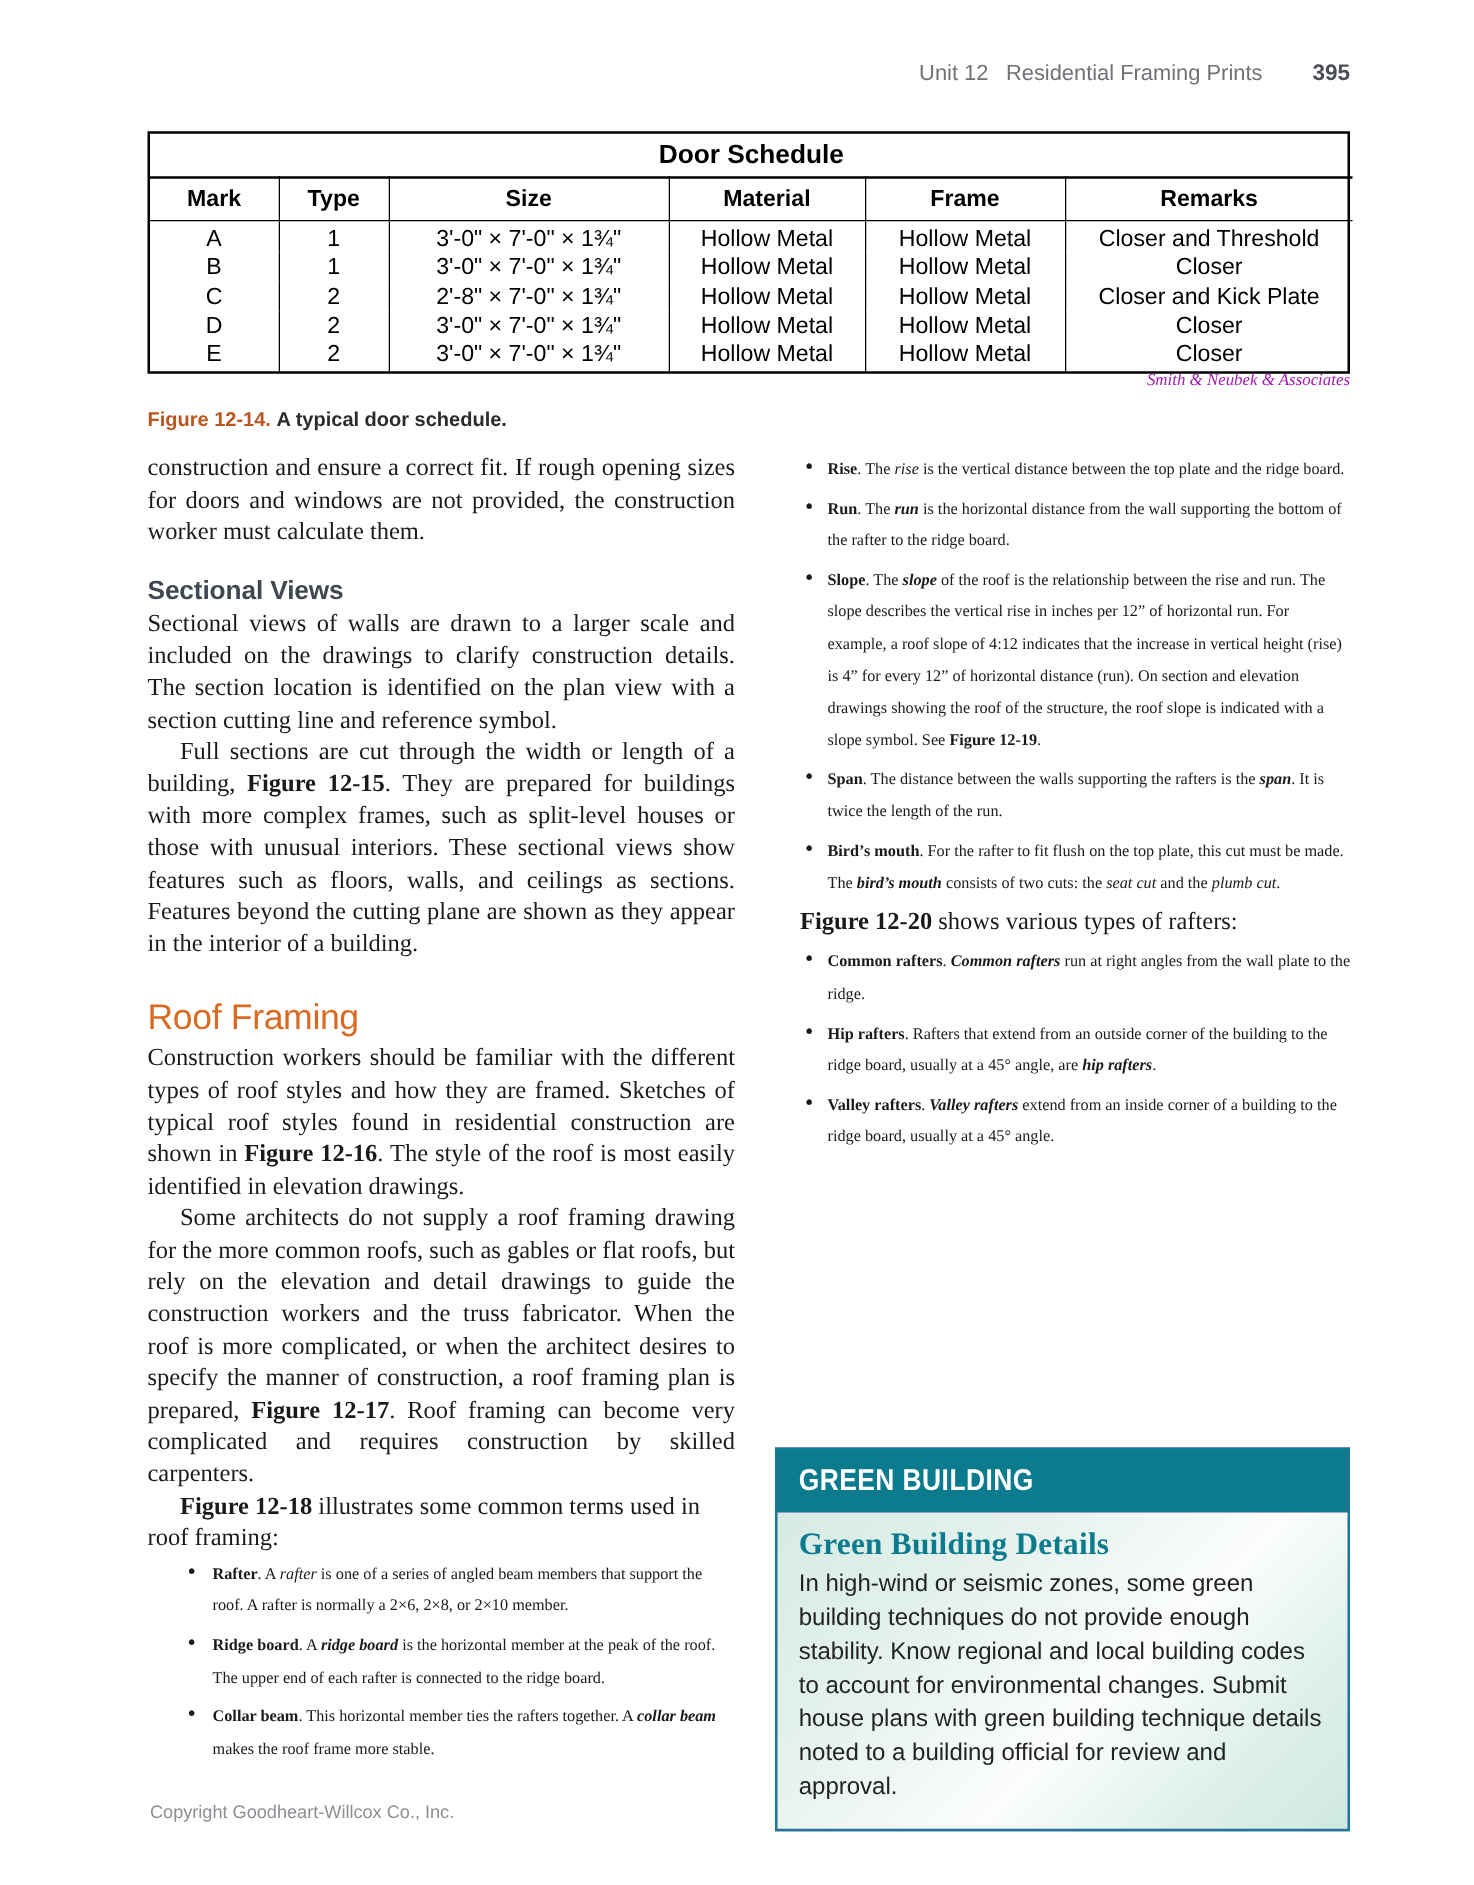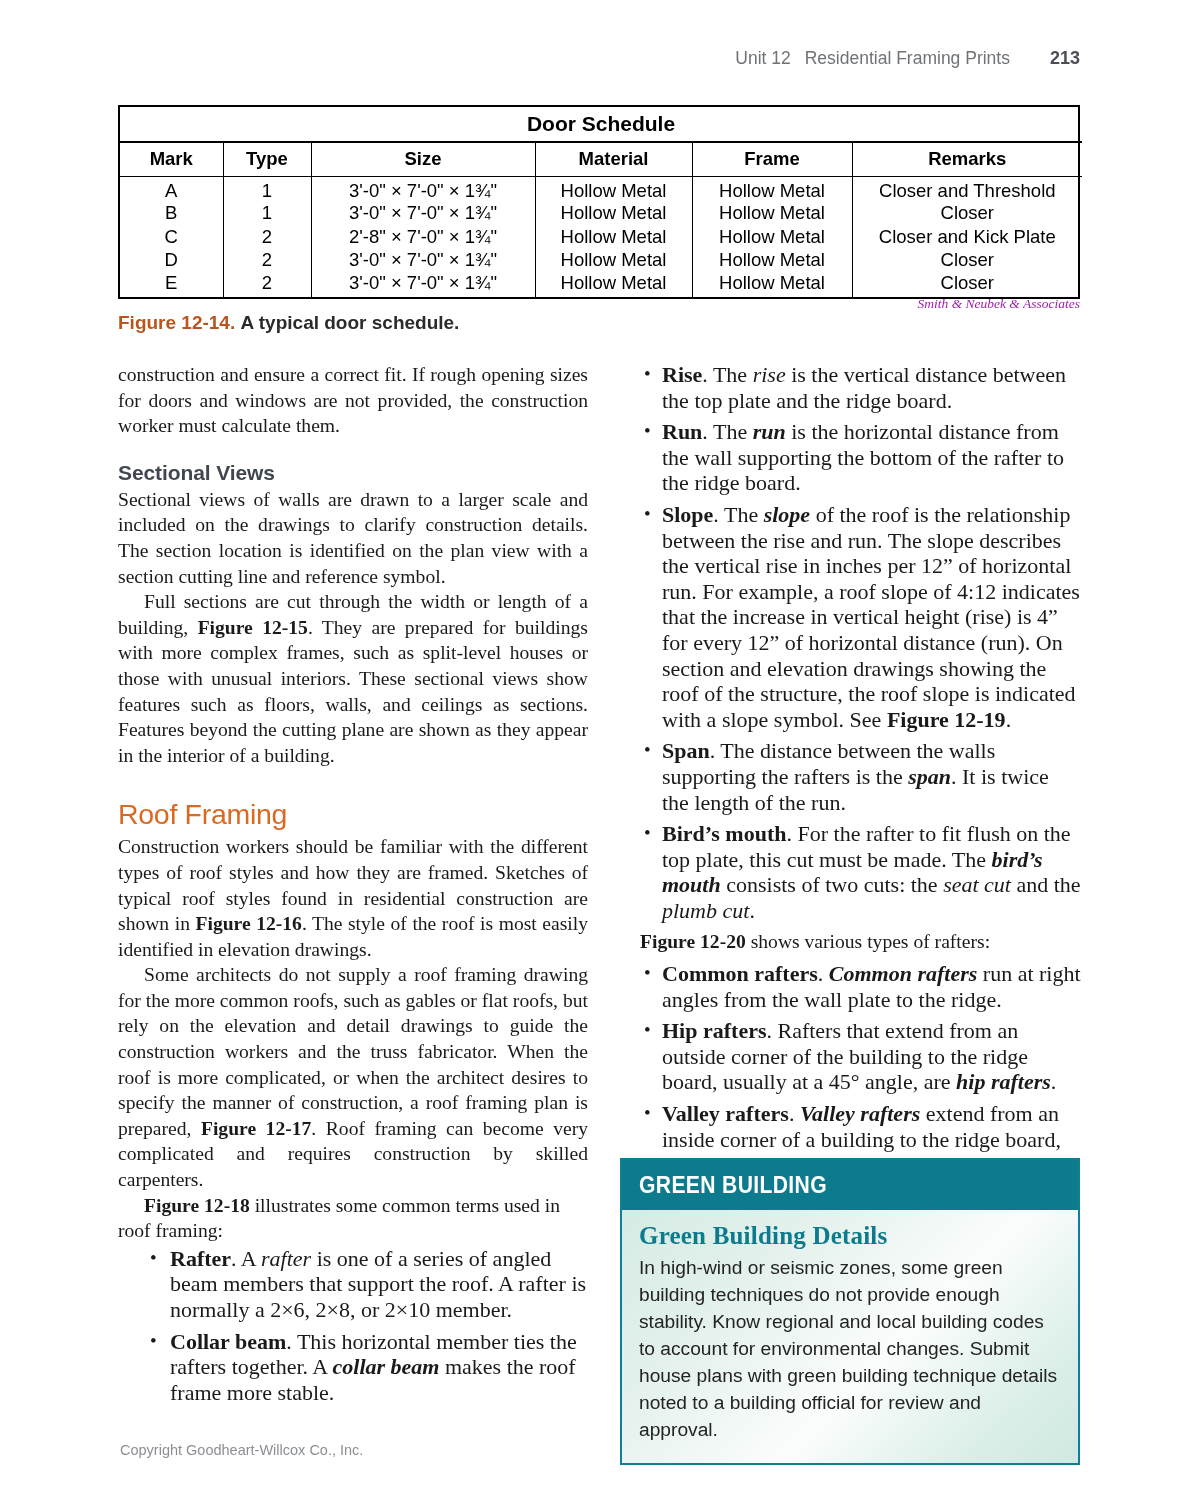--- a/index.html
+++ b/index.html
@@ -102,24 +102,24 @@
     width: 962px;
     text-align: right;
     font-family: "Liberation Serif", serif;
     font-style: italic;
     font-size: 13.5px;
     color: #a21caf;
   }
 
   .fig-caption {
     position: absolute;
-    left: 118px; top: 312px;
+    left: 118px; top: 328px;
     width: 600px;
     font-family: "Liberation Sans", sans-serif;
-    font-size: 19px;
+    font-size: 16px;
     color: #2b2b2b;
   }
   .fig-caption .fignum {
     color: #b8561e;
     font-weight: bold;
   }
   .fig-caption .captxt { font-weight: bold; color: #2b2b2b; }
 
   
   .col-left {
@@ -166,21 +166,21 @@
   ul.bullets {
     margin: 0;
     padding: 0;
     list-style: none;
   }
   ul.bullets > li {
     position: relative;
     margin: 0 0 6px 0;
     padding-left: 22px;
     font-family: "Liberation Serif", serif;
-    font-size: 22px;
+    font-size: 13px;
     line-height: 25.6px;
     color: #1a1a1a;
     text-align: left;
   }
   ul.bullets > li::before {
     content: "\2022";
     position: absolute;
     left: 4px;
     top: -1px;
     font-size: 19px;
@@ -252,21 +252,21 @@
   }
 </style>
 </head>
 <body>
 
 <div class="page">
 
   <div class="runhead">
     <span class="unit">Unit 12</span>
     <span>Residential Framing Prints</span>
-    <span class="pageno">213</span>
+    <span class="pageno">395</span>
   </div>
 
   <div class="table-wrap">
     <table class="schedule">
       <colgroup>
         <col class="col-mark">
           <col class="col-type">
           <col class="col-size">
         <col class="col-mat">
           <col class="col-frame">
@@ -350,20 +350,21 @@
     <h1 class="major">Roof Framing</h1>
 
     <p class="body"><span>Construction workers should be familiar with the different types of roof styles and how they are framed. Sketches of typical roof styles found in residential construction are shown in </span><span class="b">Figure 12-16</span><span>. The style of the roof is most easily identified in elevation drawings.</span></p>
 
     <p class="body indent"><span>Some architects do not supply a roof framing drawing for the more common roofs, such as gables or flat roofs, but rely on the elevation and detail drawings to guide the construction workers and the truss fabricator. When the roof is more complicated, or when the architect desires to specify the manner of construction, a roof framing plan is prepared, </span><span class="b">Figure 12-17</span><span>. Roof framing can become very complicated and requires construction by skilled carpenters.</span></p>
 
     <p class="body indent noj"><span class="b">Figure 12-18</span><span> illustrates some common terms used in roof framing:</span></p>
 
     <ul class="bullets indented">
       <li><span class="b">Rafter</span><span>. A </span><span class="i">rafter</span><span> is one of a series of angled beam members that support the roof. A rafter is normally a 2×6, 2×8, or 2×10 member.</span></li>
+      <li><span class="b">Ridge board</span><span>. A </span><span class="bi">ridge board</span><span> is the horizontal member at the peak of the roof. The upper end of each rafter is connected to the ridge board.</span></li>
       <li><span class="b">Collar beam</span><span>. This horizontal member ties the rafters together. A </span><span class="bi">collar beam</span><span> makes the roof frame more stable.</span></li>
     </ul>
   </div>
 
   <div class="col-right">
 
     <ul class="bullets">
       <li><span class="b">Rise</span><span>. The </span><span class="i">rise</span><span> is the vertical distance between the top plate and the ridge board.</span></li>
 
       <li><span class="b">Run</span><span>. The </span><span class="bi">run</span><span> is the horizontal distance from the wall supporting the bottom of the rafter to the ridge board.</span></li>

